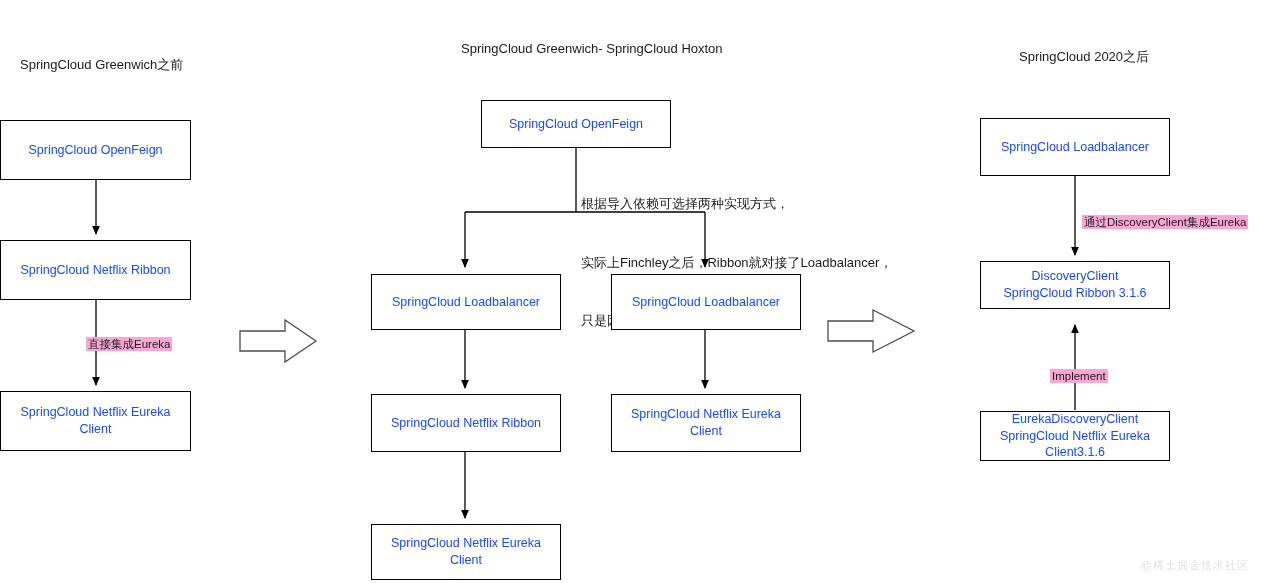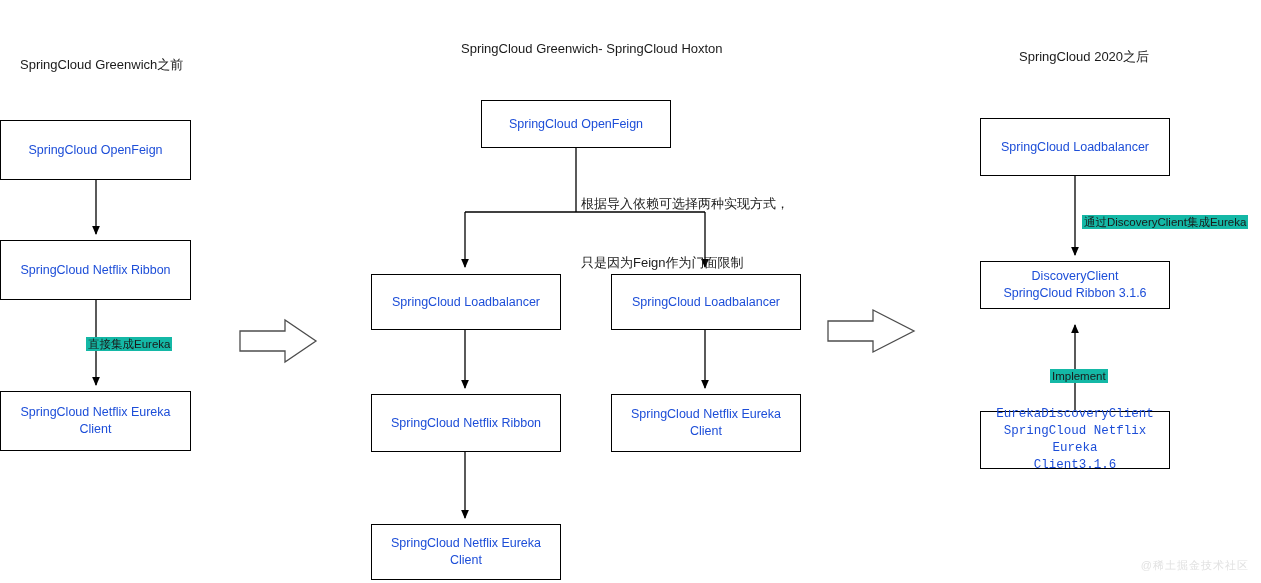--- a/index.html
+++ b/index.html
@@ -38,21 +38,21 @@
     color: #1d4ed8;
     line-height: 1.35;
     padding: 2px 8px;
   }
   .node span { display: block; }
   .edge-label {
     position: absolute;
     font-size: 11.5px;
     color: #1a1a1a;
     white-space: nowrap;
-    background: #14b8a6;
+    background: #f9a8d4;
     padding: 0 2px;
     line-height: 1.25;
   }
   .note {
     position: absolute;
     font-size: 13px;
     color: #1a1a1a;
     line-height: 1.5;
     white-space: pre;
   }
@@ -144,20 +144,21 @@
   </div>
 
   <div class="edge-label" style="left:86px; top:337px;">直接集成Eureka</div>
 
   <div class="node" style="left:481px; top:100px; width:190px; height:48px;">
     <span>SpringCloud OpenFeign</span>
   </div>
 
   <div class="note" style="left:581px; top:155px;">
     <div>根据导入依赖可选择两种实现方式，</div>
+    <div>实际上Finchley之后，Ribbon就对接了Loadbalancer，</div>
     <div>只是因为Feign作为门面限制</div>
   </div>
 
   <div class="node" style="left:371px; top:274px; width:190px; height:56px;">
     <span>SpringCloud Loadbalancer</span>
   </div>
 
   <div class="node" style="left:611px; top:274px; width:190px; height:56px;">
     <span>SpringCloud Loadbalancer</span>
   </div>
@@ -182,21 +183,21 @@
 
   <div class="node" style="left:980px; top:261px; width:190px; height:48px;">
     <div>
       <span>DiscoveryClient</span>
       <span>SpringCloud Ribbon 3.1.6</span>
     </div>
   </div>
 
   <div class="edge-label" style="left:1050px; top:369px;">Implement</div>
 
-  <div class="node" style="left:980px; top:411px; width:190px; height:58px;font-family:Liberation Mono, monospace;">
+  <div class="node" style="left:980px; top:411px; width:190px; height:50px;">
     <div>
       <span>EurekaDiscoveryClient</span>
       <span>SpringCloud Netflix Eureka</span>
       <span>Client3.1.6</span>
     </div>
   </div>
 
   <div class="watermark">@稀土掘金技术社区</div>
 
 </div>

